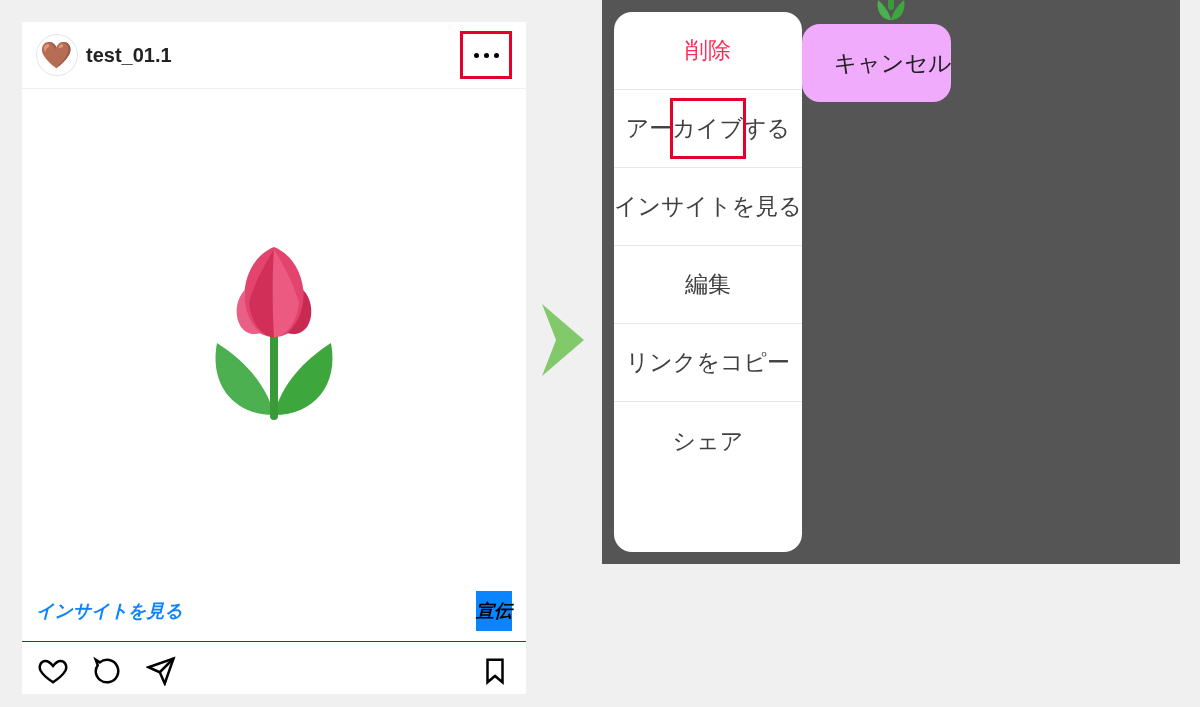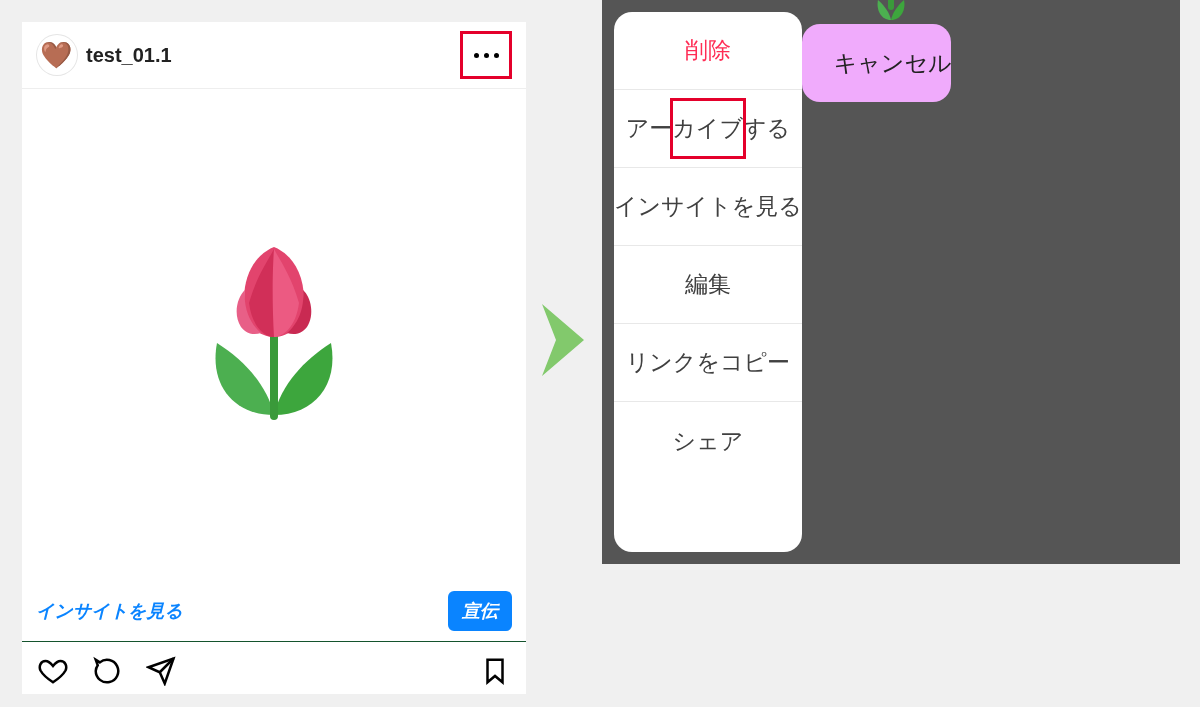--- a/index.html
+++ b/index.html
@@ -73,25 +73,25 @@
     font-style: italic;
   }
   .insights-link {
     color: #0a84ff;
     font-weight: 600;
     font-size: 18px;
     cursor: pointer;
   }
   .promote-btn {
     background: #0a84ff;
-    color: #ffffff;
+    color: #000000;
     font-weight: 600;
     font-size: 18px;
-    padding: 8px 14px;
-    border-radius: 6px;
+    padding: 8px 0;
+    border-radius: 0;
     cursor: pointer;
   }
 
   .post-actions {
     display: flex;
     align-items: center;
     padding: 6px 14px 0 14px;
     height: 52px;
   }
   .action-icon {

